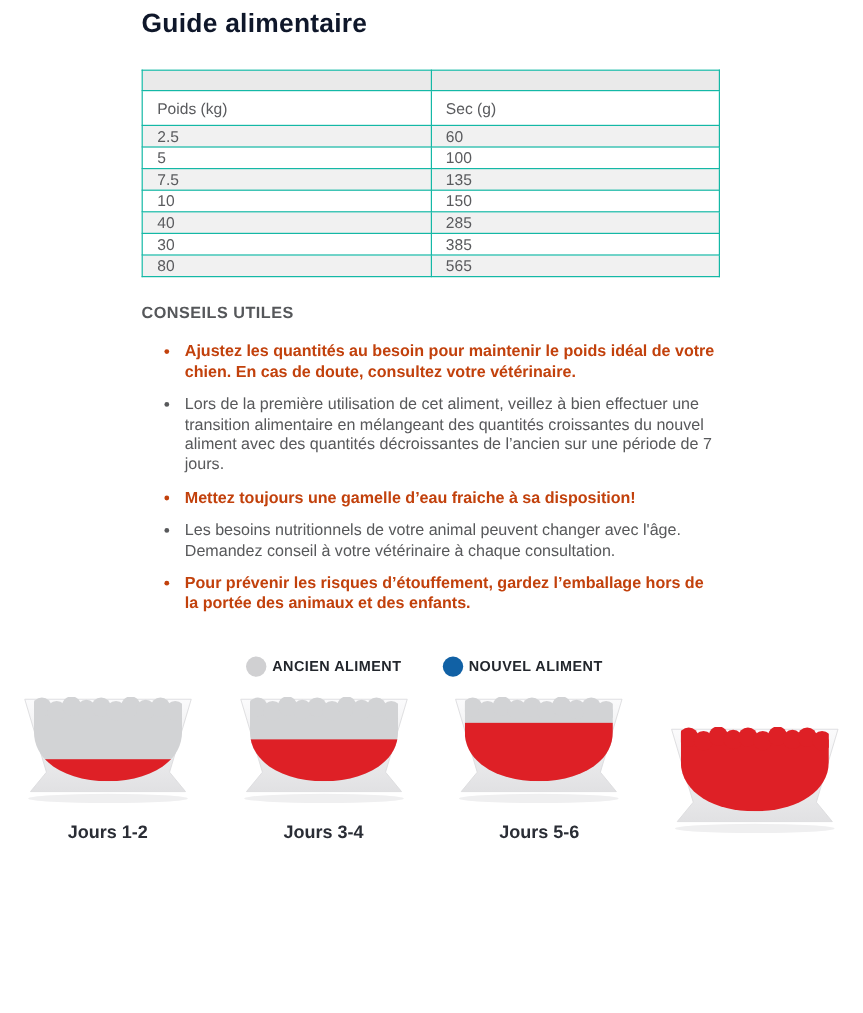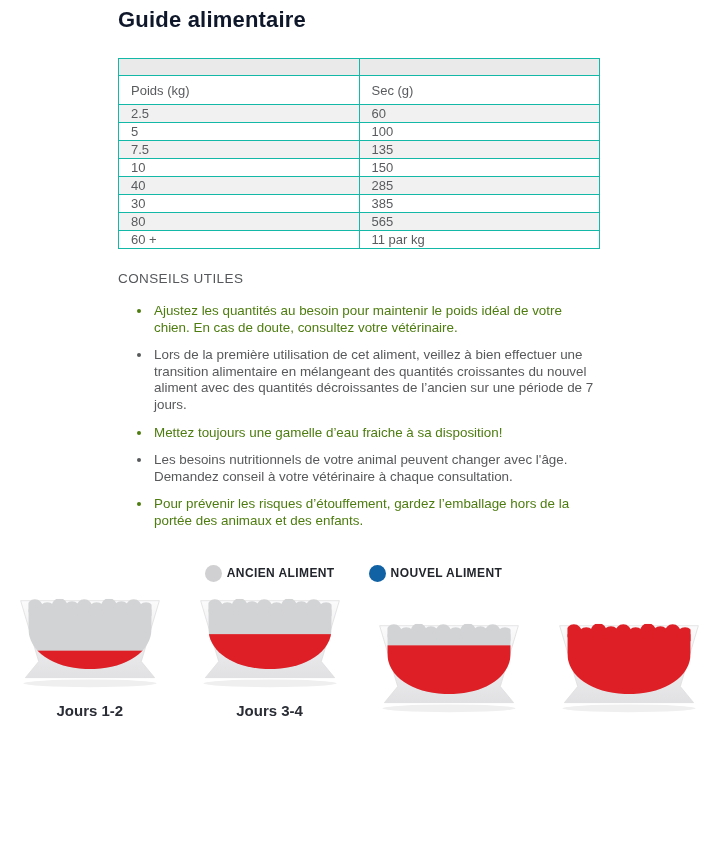--- a/index.html
+++ b/index.html
@@ -41,33 +41,33 @@
   }
   tr.band-row td { height: 17px; background: #eaeaea; padding: 0; }
   tr.label-row td { height: 29px; background: #ffffff; }
   tr.data-row td { height: 18px; }
   tr.data-row:nth-child(odd) td { background: #f1f1f1; }
   tr.data-row:nth-child(even) td { background: #ffffff; }
 
   .tips-heading {
     margin: 22px 0 0 0;
     font-size: 13.5px;
-    font-weight: normal;
+    font-weight: bold;
     color: #55575a;
     letter-spacing: 0.4px;
   }
   ul.tips-list {
     margin: 17px 0 0 0;
     padding-left: 34px;
     font-size: 13.4px;
     line-height: 16.6px;
     color: #58595b;
   }
   ul.tips-list li { margin-bottom: 11px; padding-left: 2px; }
-  ul.tips-list li.bold { font-weight: normal; color: #4d7c0f; }
+  ul.tips-list li.bold { font-weight: bold; color: #c2410c; }
 
   .legend-row {
     margin-top: 35px;
     width: 707px;
     display: flex;
     justify-content: center;
     align-items: center;
     gap: 34px;
   }
   .legend-item { display: flex; align-items: center; gap: 5px; }
@@ -133,24 +133,20 @@
           <td>40</td>
           <td>285</td>
         </tr>
         <tr class="data-row">
           <td>30</td>
           <td>385</td>
         </tr>
         <tr class="data-row">
           <td>80</td>
           <td>565</td>
-        </tr>
-        <tr class="data-row">
-          <td>60 +</td>
-          <td>11 par kg</td>
         </tr>
       </tbody>
   </table>
 
   <h2 class="tips-heading">CONSEILS UTILES</h2>
 
   <ul class="tips-list">
       <li class="bold">Ajustez les quantités au besoin pour maintenir le poids idéal de votre chien. En cas de doute, consultez votre vétérinaire.</li>
       <li>Lors de la première utilisation de cet aliment, veillez à bien effectuer une transition alimentaire en mélangeant des quantités croissantes du nouvel aliment avec des quantités décroissantes de l’ancien sur une période de 7 jours.</li>
       <li class="bold">Mettez toujours une gamelle d’eau fraiche à sa disposition!</li>
@@ -244,21 +240,21 @@
           <circle cx="53" cy="12" r="8.5" fill="#d2d3d5"></circle>
           <circle cx="66" cy="15" r="8.5" fill="#d2d3d5"></circle>
           <circle cx="79" cy="13" r="8.5" fill="#d2d3d5"></circle>
           <circle cx="92" cy="16" r="8.5" fill="#d2d3d5"></circle>
           <circle cx="105" cy="12" r="8.5" fill="#d2d3d5"></circle>
           <circle cx="118" cy="15" r="8.5" fill="#d2d3d5"></circle>
           <circle cx="131" cy="13" r="8.5" fill="#d2d3d5"></circle>
           <circle cx="144" cy="16" r="8.5" fill="#d2d3d5"></circle>
           <rect x="20" y="26.700000000000003" width="130" height="51.3" fill="#de2026"></rect>
         </g>
-      </svg></div>
+      </svg><div class="bowl-label">Jours 5-6</div></div>
     <div class="bowl-item"><svg viewBox="0 0 170 100" width="162" height="95">
         <defs>
           <linearGradient id="g3" x1="0" y1="0" x2="0" y2="1">
             <stop offset="0" stop-color="#fbfbfc"></stop>
             <stop offset="1" stop-color="#e1e1e3"></stop>
           </linearGradient>
           <clipPath id="c3">
             <path d="M20,4 H150 V34 C150,62 120,78 85,78 C50,78 20,62 20,34 Z"></path>
           </clipPath>
         </defs>

